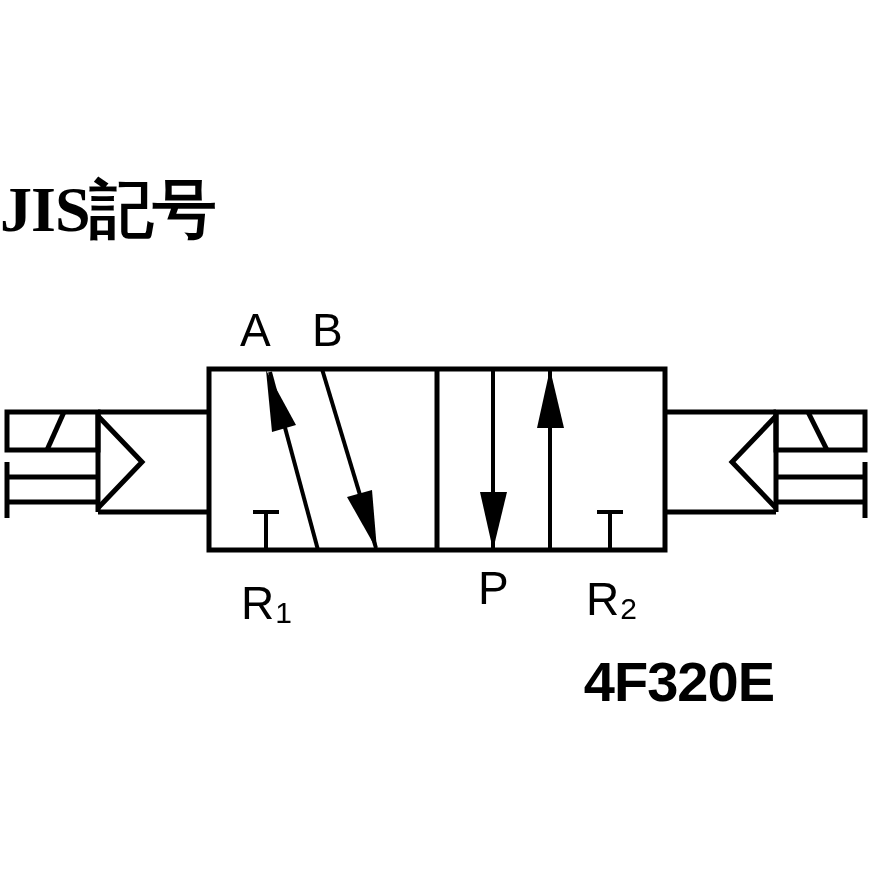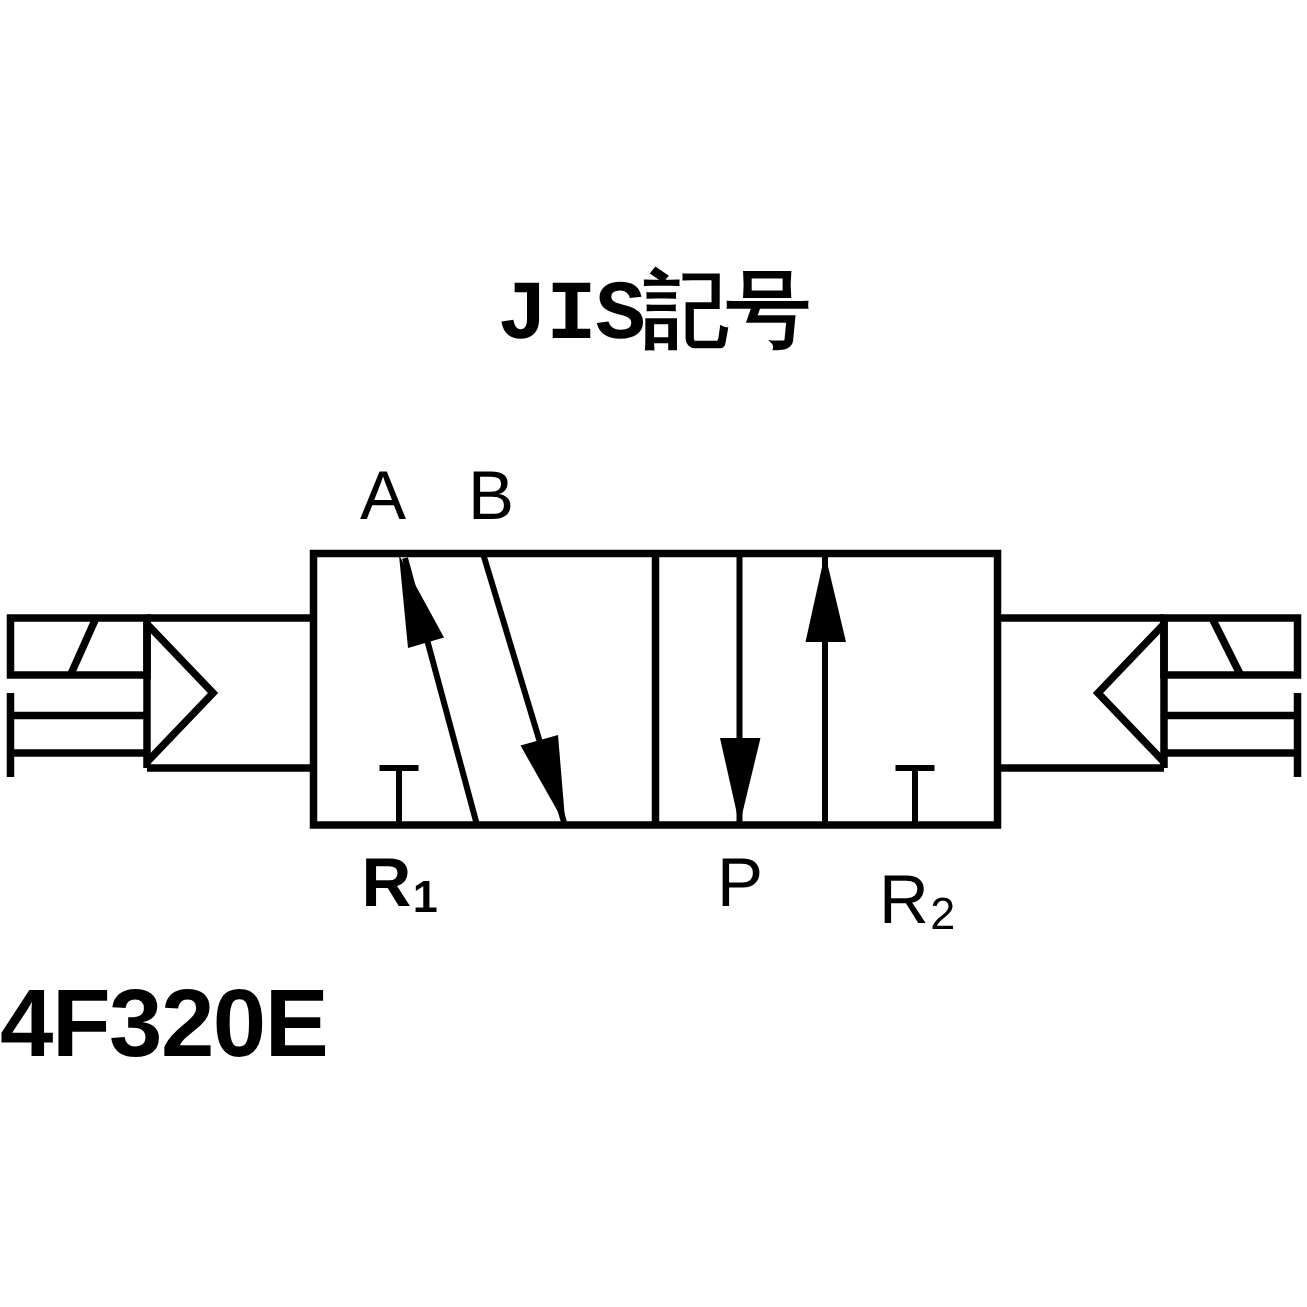--- a/index.html
+++ b/index.html
@@ -1,22 +1,22 @@
 <!DOCTYPE html>
 <html><head>
 <meta charset="utf-8">
 <style>
   html, body { margin: 0; padding: 0; background: #ffffff; }
   body { width: 871px; height: 871px; position: relative; overflow: hidden;
          font-family: "Liberation Sans", sans-serif; color: #000; }
-  .title { position: absolute; left: 0; width: 871px; top: 170px; text-align: center;
-           font-size: 56px; font-weight: bold; line-height: 80px; letter-spacing: -1px;
-           font-family: Liberation Mono, monospace; }
-  .model { position: absolute; left: 0; width: 774px; top: 632px; text-align: left;
-           font-size: 64px; font-weight: bold; line-height: 100px; letter-spacing: -1px; }
+  .title { position: absolute; left: 0; width: 871px; top: 170px; text-align: left;
+           font-size: 64px; font-weight: bold; line-height: 80px; letter-spacing: -1px;
+           font-family: Liberation Serif, serif; }
+  .model { position: absolute; left: 0; width: 774px; top: 632px; text-align: right;
+           font-size: 56px; font-weight: bold; line-height: 100px; letter-spacing: -1px; }
   .port { position: absolute; font-size: 46px; line-height: 50px; font-weight: normal; }
   .port sub { font-size: 30px; vertical-align: baseline; position: relative; top: 4px; margin-left: 1px; }
   svg { position: absolute; left: 0; top: 0; }
 </style>
 </head>
 <body>
 
 <div class="title">JIS記号</div>
 
 <svg width="871" height="871" viewBox="0 0 871 871">
@@ -68,17 +68,17 @@
 
     <polygon points="266,370 296,425 272,432"></polygon>
     <polygon points="377,550 347,497 372,490"></polygon>
     <polygon points="493,550 480,492 507,492"></polygon>
     <polygon points="550,369 537,428 564,428"></polygon>
   </g>
 </svg>
 
 <div class="port" style="left:240px; top:305px;">A</div>
 <div class="port" style="left:312px; top:305px;">B</div>
-<div class="port" style="left:241px; top:563px;font-weight:bold;"><span>R</span><sub>1</sub></div>
+<div class="port" style="left:241px; top:578px;"><span>R</span><sub>1</sub></div>
 <div class="port" style="left:478px; top:563px;">P</div>
 <div class="port" style="left:586px; top:563px;margin-top:11px;"><span>R</span><sub>2</sub></div>
 
 <div class="model">4F320E</div>
 
 </body></html>

